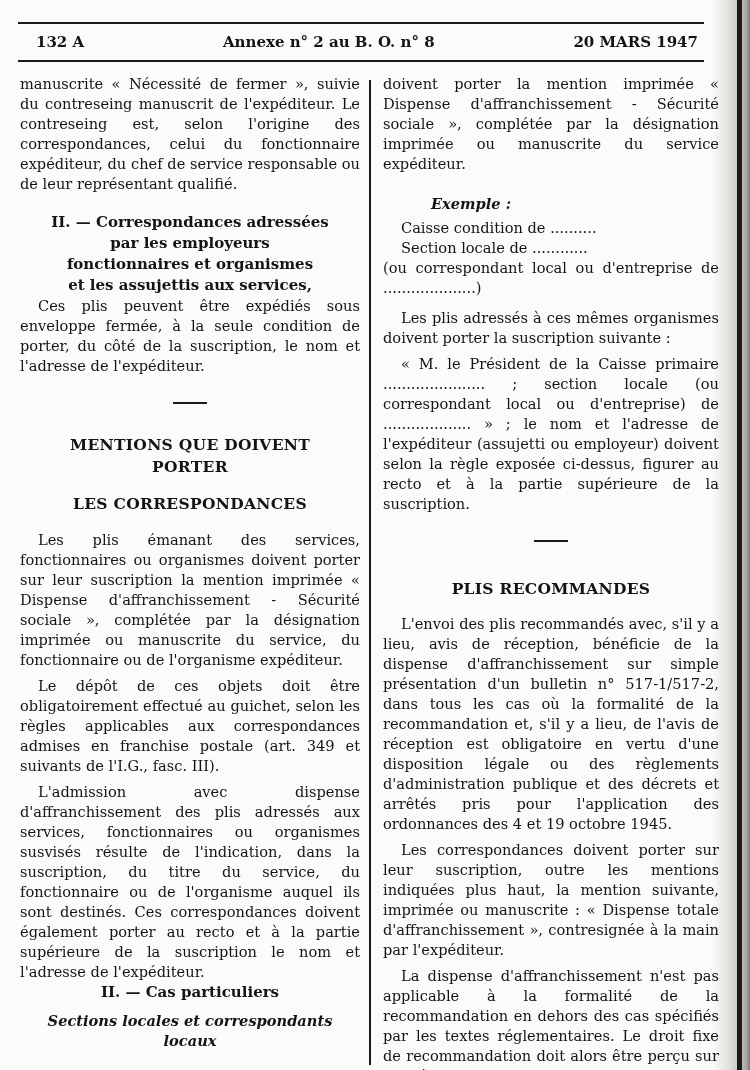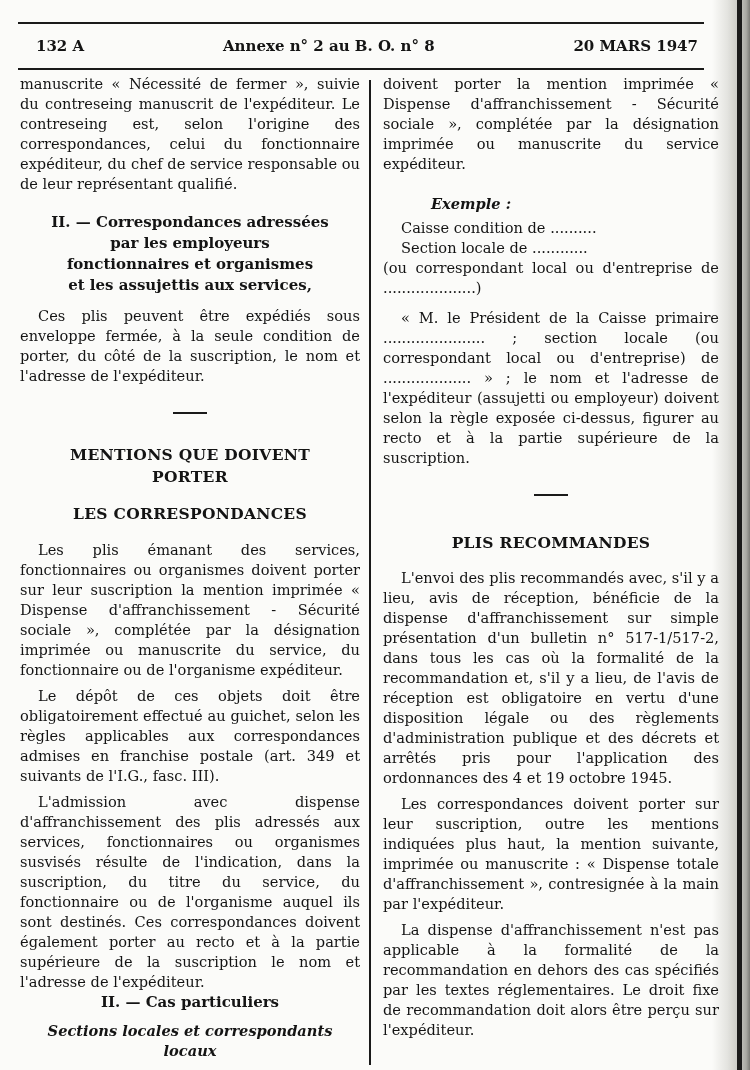--- a/index.html
+++ b/index.html
@@ -11,21 +11,21 @@
   }
   .edge-shadow {
     position: absolute; top: 0; right: 0; width: 38px; height: 1070px;
     background: linear-gradient(to right, #fbfbf9 0%, #e4e4e0 40%, #c9c9c4 70%, #a9a9a4 90%, #7a7a76 100%);
   }
   .edge-line {
     position: absolute; top: 0; right: 8px; width: 5px; height: 1070px;
     background: #1a1a1a;
   }
   .header {
-    position: absolute; left: 18px; top: 22px; width: 686px; height: 48px;
+    position: absolute; left: 18px; top: 22px; width: 686px; height: 40px;
     border-top: 2px solid #1a1a1a; border-bottom: 2px solid #1a1a1a;
     display: flex; align-items: center; justify-content: space-between;
     font-family: "DejaVu Serif", serif; font-weight: bold; font-size: 15px;
     box-sizing: border-box; padding: 0 6px 0 18px;
   }
   .col {
     position: absolute; top: 74px; font-size: 14.6px; line-height: 20px;
     text-align: justify;
   }
   .col-left { left: 20px; width: 340px; }
@@ -65,21 +65,21 @@
   <span>132 A</span>
   <span>Annexe n° 2 au B. O. n° 8</span>
   <span>20 MARS 1947</span>
 </div>
 
 <div class="col-divider"></div>
 
 <div class="col col-left">
   <p class="noindent" style="margin-bottom:18px">manuscrite « Nécessité de fermer », suivie du contreseing manuscrit de l'expéditeur. Le contreseing est, selon l'origine des correspondances, celui du fonctionnaire expéditeur, du chef de service responsable ou de leur représentant qualifié.</p>
 
-  <div style="margin-bottom:10px">
+  <div style="">
     <h3>II. — Correspondances adressées</h3>
     <h3>par les employeurs</h3>
     <h3>fonctionnaires et organismes</h3>
     <h3>et les assujettis aux services,</h3>
   </div>
 
   <p>Ces plis peuvent être expédiés sous enveloppe fermée, à la seule condition de porter, du côté de la suscription, le nom et l'adresse de l'expéditeur.</p>
 
   <div class="sep" style="margin-top:26px; margin-bottom:30px"></div>
 
@@ -99,20 +99,21 @@
 </div>
 
 <div class="col col-right">
   <p class="noindent" style="margin-bottom:20px">doivent porter la mention imprimée « Dispense d'affranchissement - Sécurité sociale », complétée par la désignation imprimée ou manuscrite du service expéditeur.</p>
 
   <div class="example-label" style="margin-bottom:4px">Exemple :</div>
   <div class="example-line">Caisse condition de ..........</div>
   <div class="example-line">Section locale de ............</div>
   <div class="mb10" style="text-align:justify">(ou correspondant local ou d'entreprise de ....................)</div>
 
+  <p class="mb6">Les plis adressés à ces mêmes organismes doivent porter la suscription suivante :</p>
   <p>« M. le Président de la Caisse primaire ...................... ; section locale (ou correspondant local ou d'entreprise) de ................... » ; le nom et l'adresse de l'expéditeur (assujetti ou employeur) doivent selon la règle exposée ci-dessus, figurer au recto et à la partie supérieure de la suscription.</p>
 
   <div class="sep" style="margin-top:26px; margin-bottom:36px"></div>
 
   <h2 style="margin-bottom:14px">PLIS RECOMMANDES</h2>
 
   <p class="mb6">L'envoi des plis recommandés avec, s'il y a lieu, avis de réception, bénéficie de la dispense d'affranchissement sur simple présentation d'un bulletin n° 517-1/517-2, dans tous les cas où la formalité de la recommandation et, s'il y a lieu, de l'avis de réception est obligatoire en vertu d'une disposition légale ou des règlements d'administration publique et des décrets et arrêtés pris pour l'application des ordonnances des 4 et 19 octobre 1945.</p>
   <p class="mb6">Les correspondances doivent porter sur leur suscription, outre les mentions indiquées plus haut, la mention suivante, imprimée ou manuscrite : « Dispense totale d'affranchissement », contresignée à la main par l'expéditeur.</p>
   <p class="mb6">La dispense d'affranchissement n'est pas applicable à la formalité de la recommandation en dehors des cas spécifiés par les textes réglementaires. Le droit fixe de recommandation doit alors être perçu sur l'expéditeur.</p>
 

